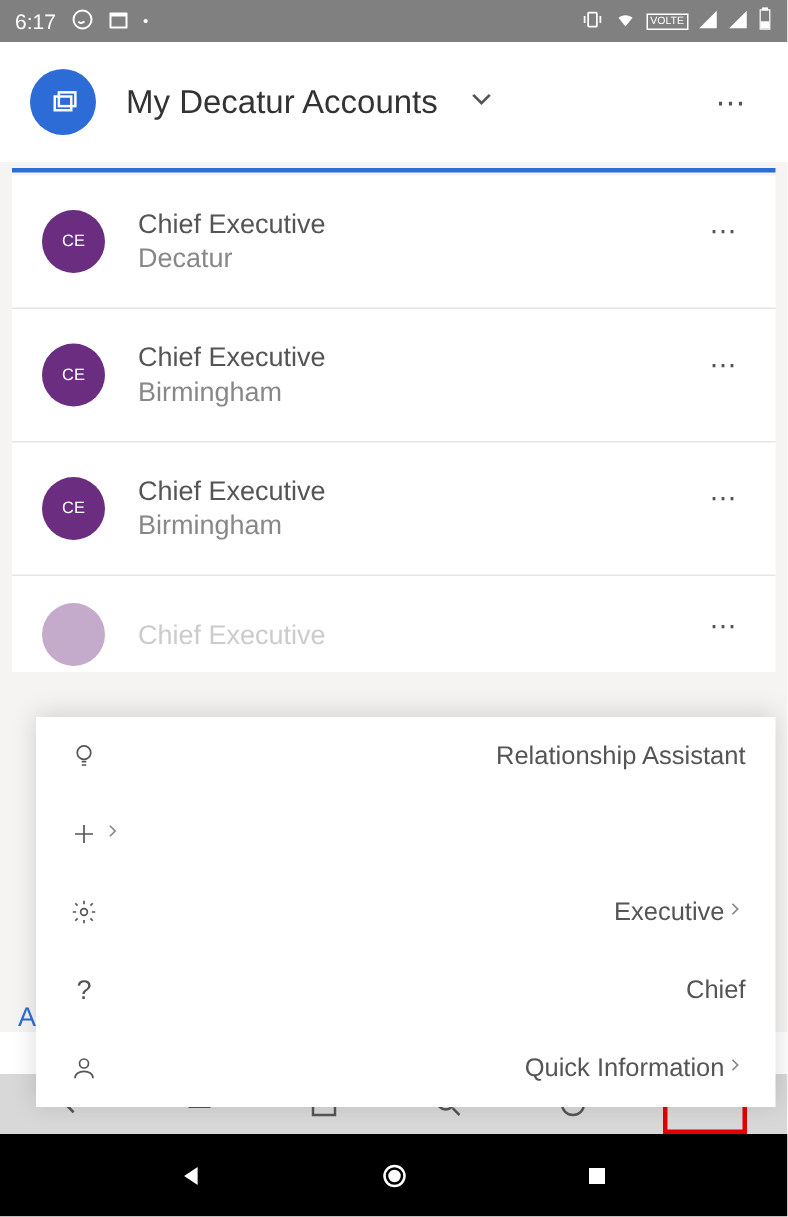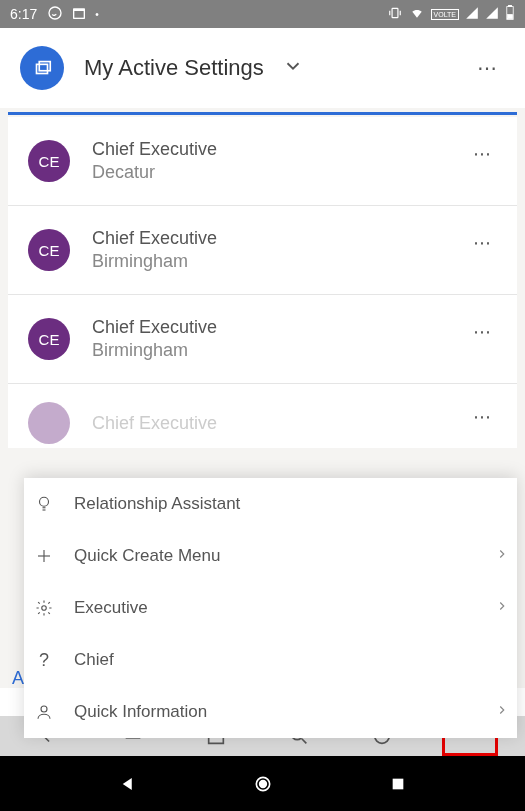--- a/index.html
+++ b/index.html
@@ -16,28 +16,28 @@
     .header-title { font-size: 22px; color: #333; margin-left: 20px; }
     .header-chevron { margin-left: 18px; }
     .header-spacer { flex: 1; }
     .header-more { color: #555; font-size: 20px; letter-spacing: 2px; padding: 6px; cursor: pointer; }
     
     .list-container { background: #f5f4f2; padding: 4px 8px; height: 580px; position: relative; }
     .list-highlight-bar { height: 3px; background: #2d6cd6; margin-bottom: 2px; }
     .list-card { background: #fff; }
     
     .list-item { display: flex; align-items: center; padding: 22px 20px; border-bottom: 1px solid #e5e5e5; position: relative; }
-    .avatar { width: 42px; height: 42px; border-radius: 50%; background: #6b2d80; color: #fff; display: flex; align-items: center; justify-content: center; font-size: 15px; flex-shrink: 0; }
+    .avatar { width: 42px; height: 42px; border-radius: 50%; background: #6b2d80; color: #fff; display: flex; align-items: center; justify-content: center; font-size: 11px; flex-shrink: 0; }
     .item-text { margin-left: 22px; flex: 1; }
     .item-title { font-size: 18px; color: #555; }
     .item-subtitle { font-size: 18px; color: #888; margin-top: 2px; }
     .item-more { color: #555; font-size: 18px; letter-spacing: 2px; padding: 4px; align-self: flex-start; cursor: pointer; }
     
     .popup-menu { position: absolute; left: 24px; right: 8px; top: 370px; background: #fff; box-shadow: 0 -2px 16px rgba(0,0,0,0.15); z-index: 10; }
-    .menu-item { display: flex; align-items: center; padding: 14px 8px; font-size: 17px; color: #555; cursor: pointer; }
+    .menu-item { display: flex; align-items: center; padding: 14px 20px; font-size: 17px; color: #555; cursor: pointer; text-align: right; }
     .menu-icon { width: 24px; height: 24px; display: flex; align-items: center; justify-content: center; flex-shrink: 0; }
     .menu-label { margin-left: 18px; flex: 1; }
     .menu-chevron { color: #888; }
     
     .partial-item { padding: 18px 20px 4px; display: flex; align-items: center; }
     .partial-title { font-size: 18px; color: #ccc; margin-left: 22px; }
     
     .bottom-bar { position: absolute; bottom: 55px; left: 0; right: 0; height: 40px; background: #d8d8d8; display: flex; align-items: center; justify-content: space-around; padding: 0 8px; }
     .bottom-btn { width: 46px; height: 36px; display: flex; align-items: center; justify-content: center; cursor: pointer; }
     .bottom-more { border: 3px solid #e30000; width: 56px; height: 40px; }
@@ -102,21 +102,21 @@
   </div>
 </div>
 
 <div class="header">
   <div class="header-icon">
     <svg width="22" height="22" viewBox="0 0 24 24" fill="none" stroke="#fff" stroke-width="1.8">
         <rect x="6" y="8" width="12" height="10"></rect>
         <rect x="9" y="5" width="12" height="10"></rect>
       </svg>
   </div>
-  <span class="header-title">My Active Settings</span>
+  <span class="header-title">My Decatur Accounts</span>
   <span class="header-chevron">
     <svg width="22" height="22" viewBox="0 0 24 24" fill="none" stroke="#555" stroke-width="2">
         <path d="M6 9l6 6 6-6"></path>
       </svg>
   </span>
   <div class="header-spacer"></div>
   <span class="header-more">⋯</span>
 </div>
 
 <div class="list-container">
@@ -166,21 +166,20 @@
       </span>
       <span class="menu-label">Relationship Assistant</span>
     </div>
     <div class="menu-item">
       <span class="menu-icon">
         <svg width="18" height="18" viewBox="0 0 24 24" fill="none" stroke="#555" stroke-width="1.5">
             <line x1="12" y1="4" x2="12" y2="20"></line>
             <line x1="4" y1="12" x2="20" y2="12"></line>
           </svg>
       </span>
-      <span class="menu-label">Quick Create Menu</span>
       <span class="menu-chevron">
         <svg width="14" height="14" viewBox="0 0 24 24" fill="none" stroke="#888" stroke-width="2">
             <path d="M9 6l6 6-6 6"></path>
           </svg>
       </span>
     </div>
     <div class="menu-item">
       <span class="menu-icon">
         <svg width="18" height="18" viewBox="0 0 24 24" fill="none" stroke="#555" stroke-width="1.5">
             <circle cx="12" cy="12" r="3"></circle>

